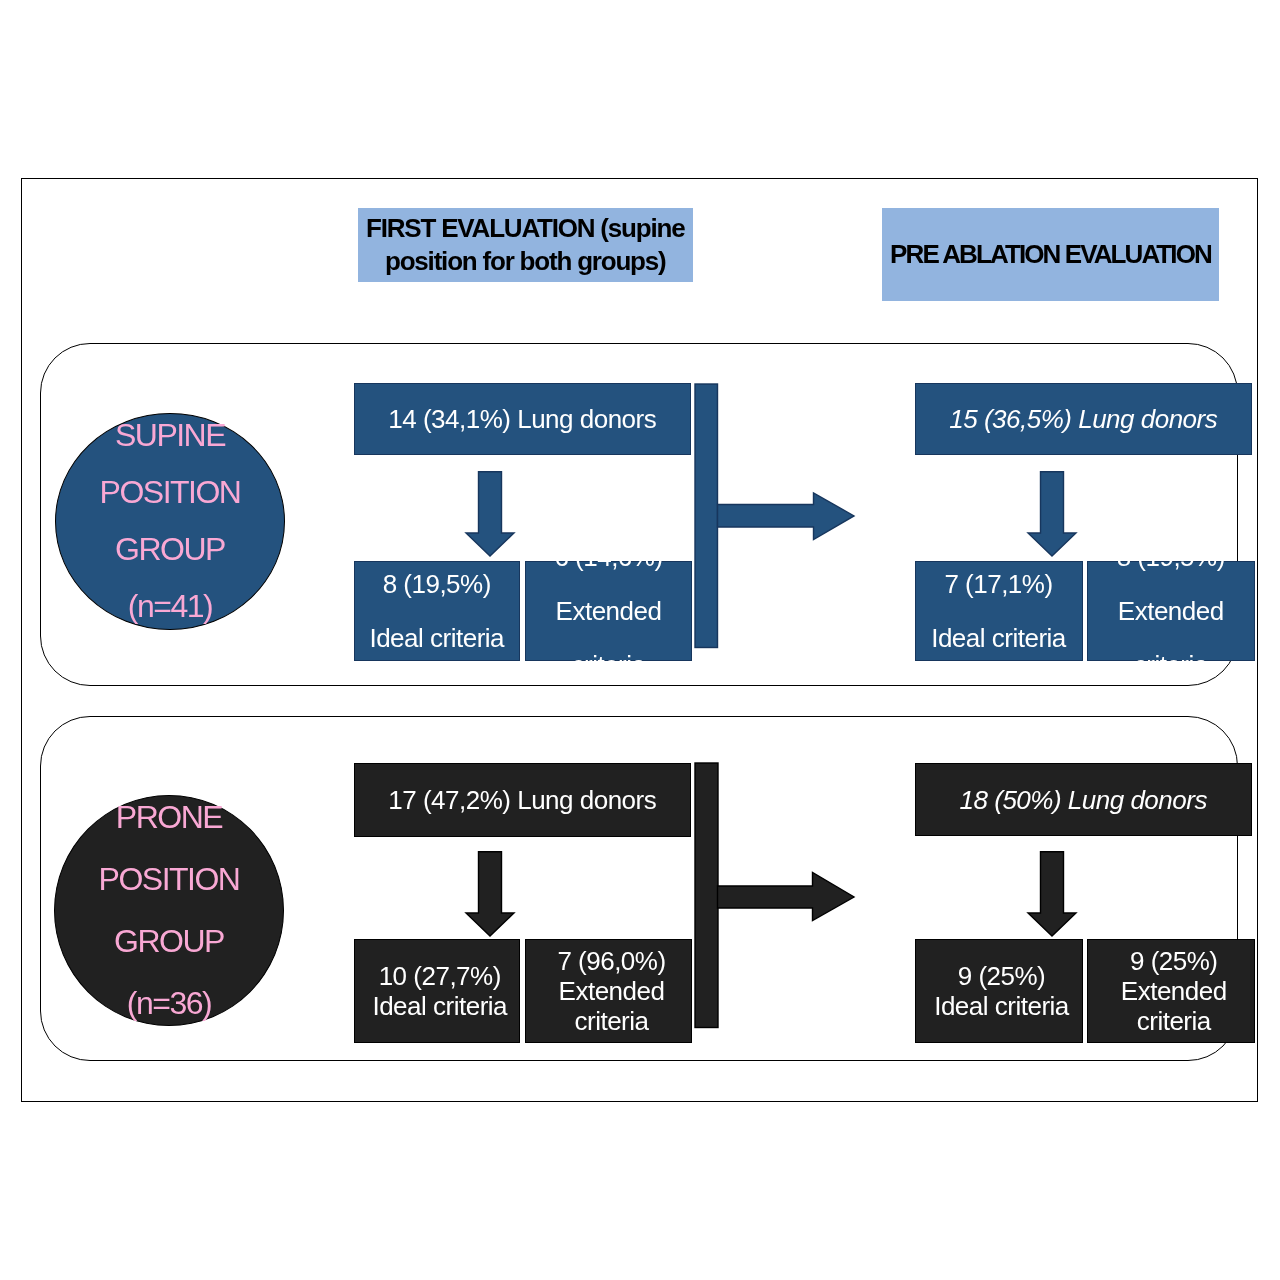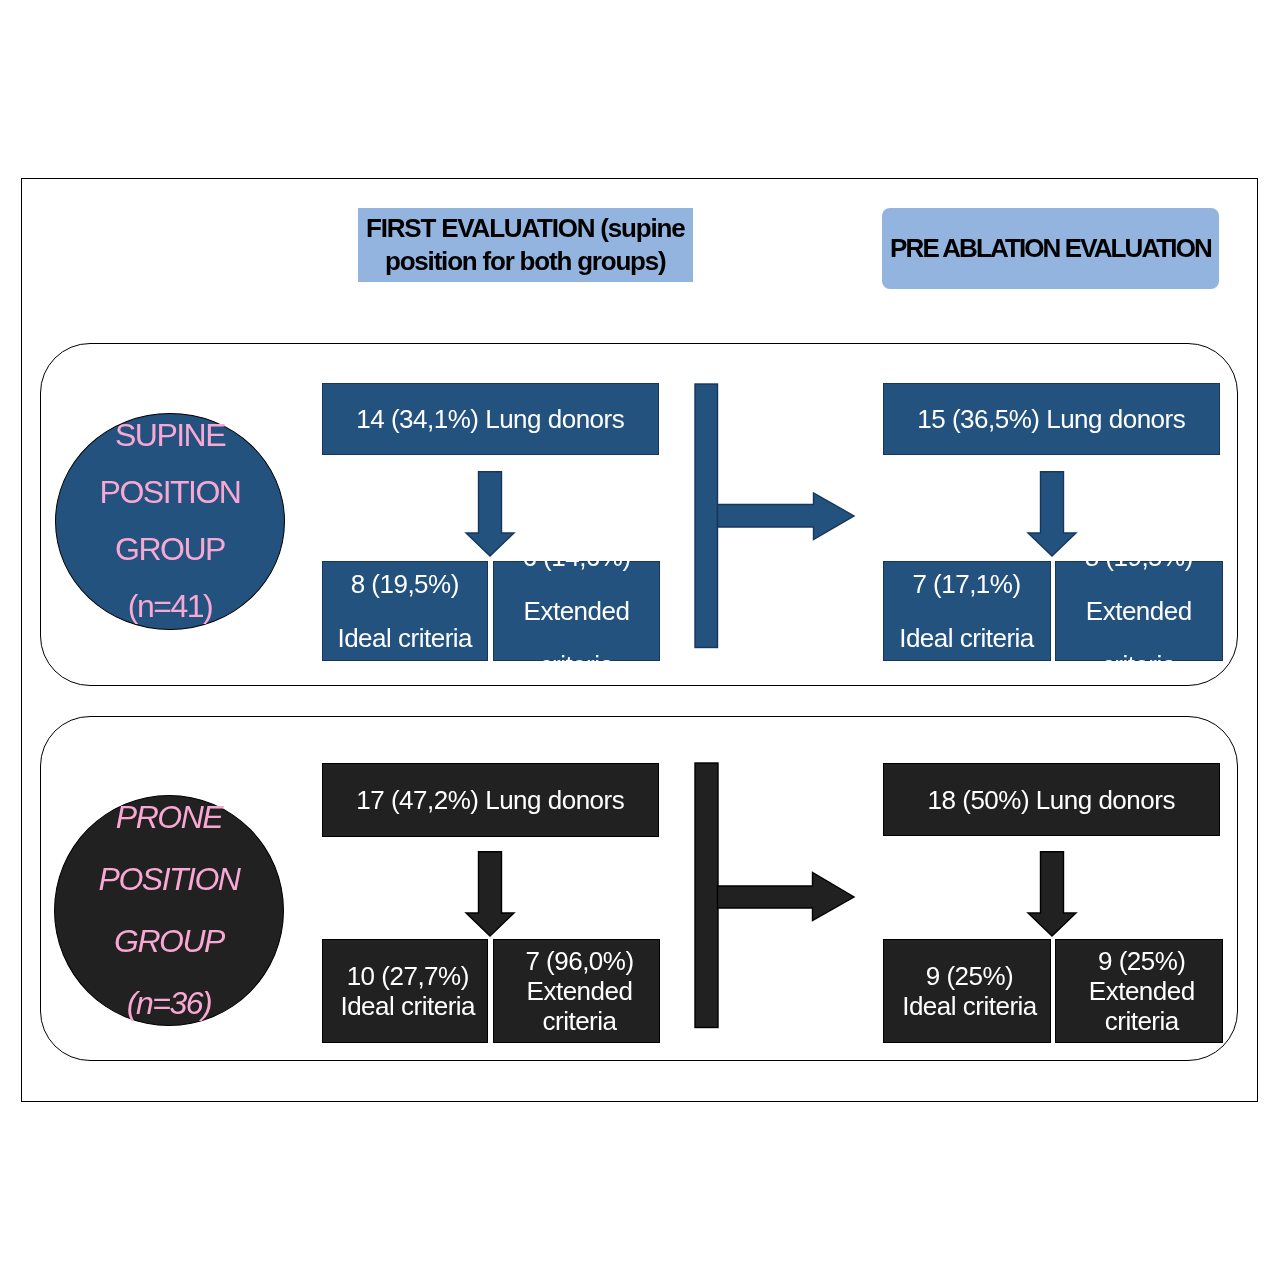--- a/index.html
+++ b/index.html
@@ -7,33 +7,33 @@
           font-family:"Liberation Sans",sans-serif;overflow:hidden;}
   .abs{position:absolute;box-sizing:border-box;}
   #frame{left:21px;top:178px;width:1237px;height:924px;border:1.5px solid var(--border,#000);}
   .group-panel{left:40px;width:1198px;border:1.4px solid var(--border,#000);border-radius:50px;background:#fff;}
   #supine-panel{top:342.5px;height:343.5px;}
   #prone-panel{top:716px;height:344.5px;}
   .hdr{top:208px;background:var(--header-fill,#92b4df);color:var(--header-text,#000);
        display:flex;flex-direction:column;align-items:center;justify-content:center;
        font-weight:bold;font-size:26px;line-height:33px;text-align:center;}
   #hdr-first{left:321.5px;width:335.5px;height:74px;letter-spacing:-1.2px;margin-left:36px;}
-  #hdr-pre{left:882px;width:337px;height:81px;letter-spacing:-1.9px;border-radius:8px;}
+  #hdr-pre{left:882px;width:337px;height:93px;letter-spacing:-1.9px;}
   .circle{border-radius:50%;border:1.4px solid var(--border,#000);color:#f9a8d4;
           display:flex;flex-direction:column;align-items:center;justify-content:space-between;
           font-size:32px;line-height:43px;letter-spacing:-1.5px;text-align:center;}
   #supine-circle{left:55px;top:412.5px;width:230px;height:217px;background:var(--supine-fill,#24527e);}
-  #prone-circle{left:54px;top:794.5px;width:230px;height:231px;background:var(--prone-fill,#212121);font-style:italic;}
+  #prone-circle{left:54px;top:794.5px;width:230px;height:231px;background:var(--prone-fill,#212121);}
   .box{color:var(--box-text,#fff);display:flex;flex-direction:column;align-items:center;justify-content:center;
-       text-align:left;font-size:26px;line-height:30px;letter-spacing:-0.5px;white-space:pre;}
+       text-align:left;font-size:26px;line-height:30px;letter-spacing:-0.5px;white-space:pre;margin-left:32px;}
   .box.blue{background:var(--supine-fill,#24527e);border:1.5px solid var(--supine-outline,#17365d);}
   .box.black{background:var(--prone-fill,#212121);border:1.5px solid var(--prone-outline,#000);}
   
   .c1-big{left:321.5px;width:337.5px;}
-  .c2-big{left:882.5px;width:337.5px;}
+  .c2-big{left:882.5px;width:337.5px;font-style:italic;}
   .c1-ideal{left:321.5px;width:166.5px;}
   .c1-ext{left:493px;width:167px;}
   .c2-ideal{left:882.5px;width:168px;}
   .c2-ext{left:1055px;width:167.5px;}
   
   .sup-big{top:383px;height:72px;}
   .pro-big{top:763px;height:73.5px;}
   .sup-small{top:560.5px;height:100.5px;gap:24px;}
   .pro-small{top:939px;height:104px;padding-left:6px;}
   

